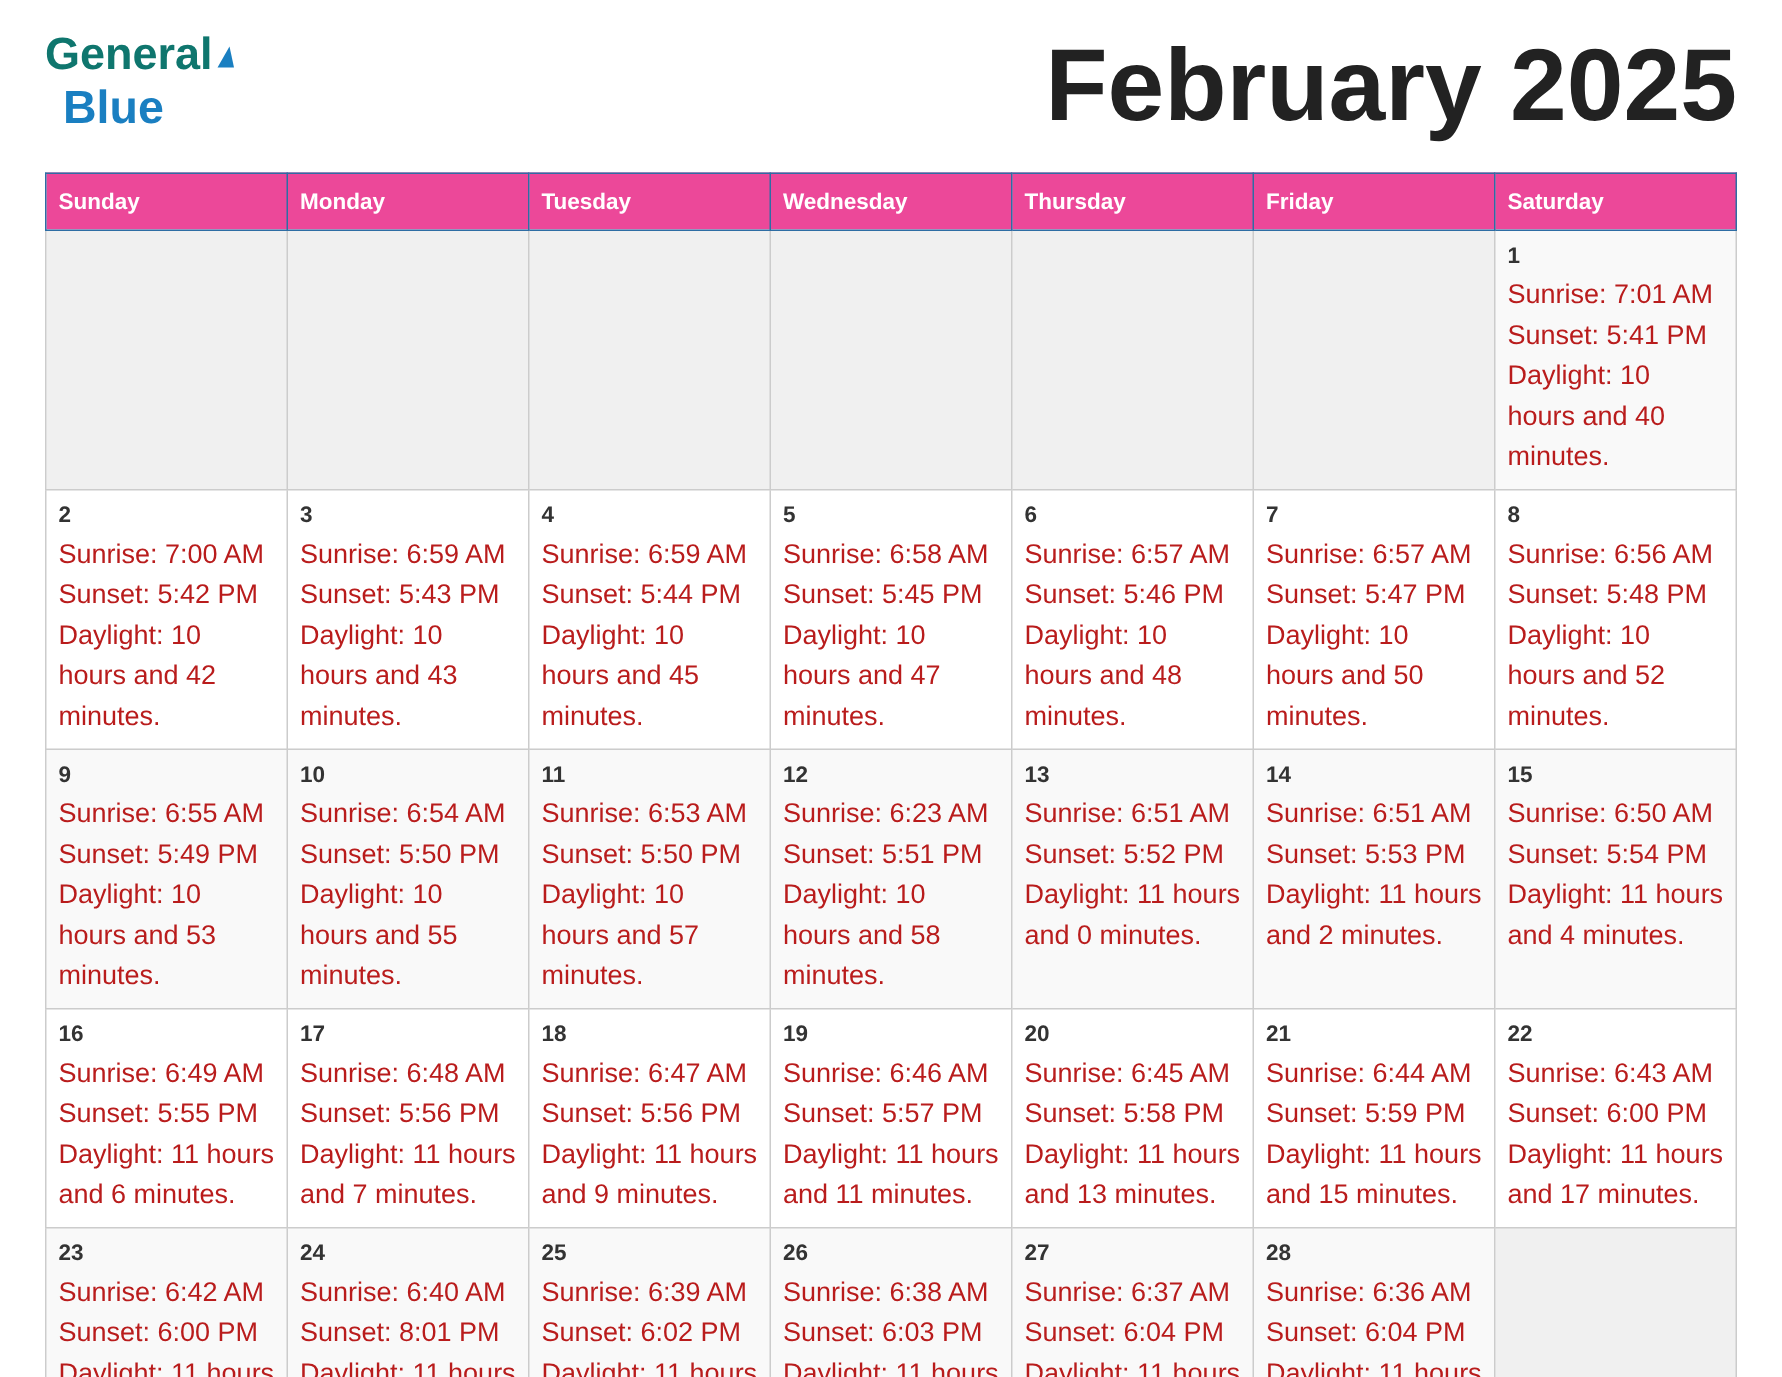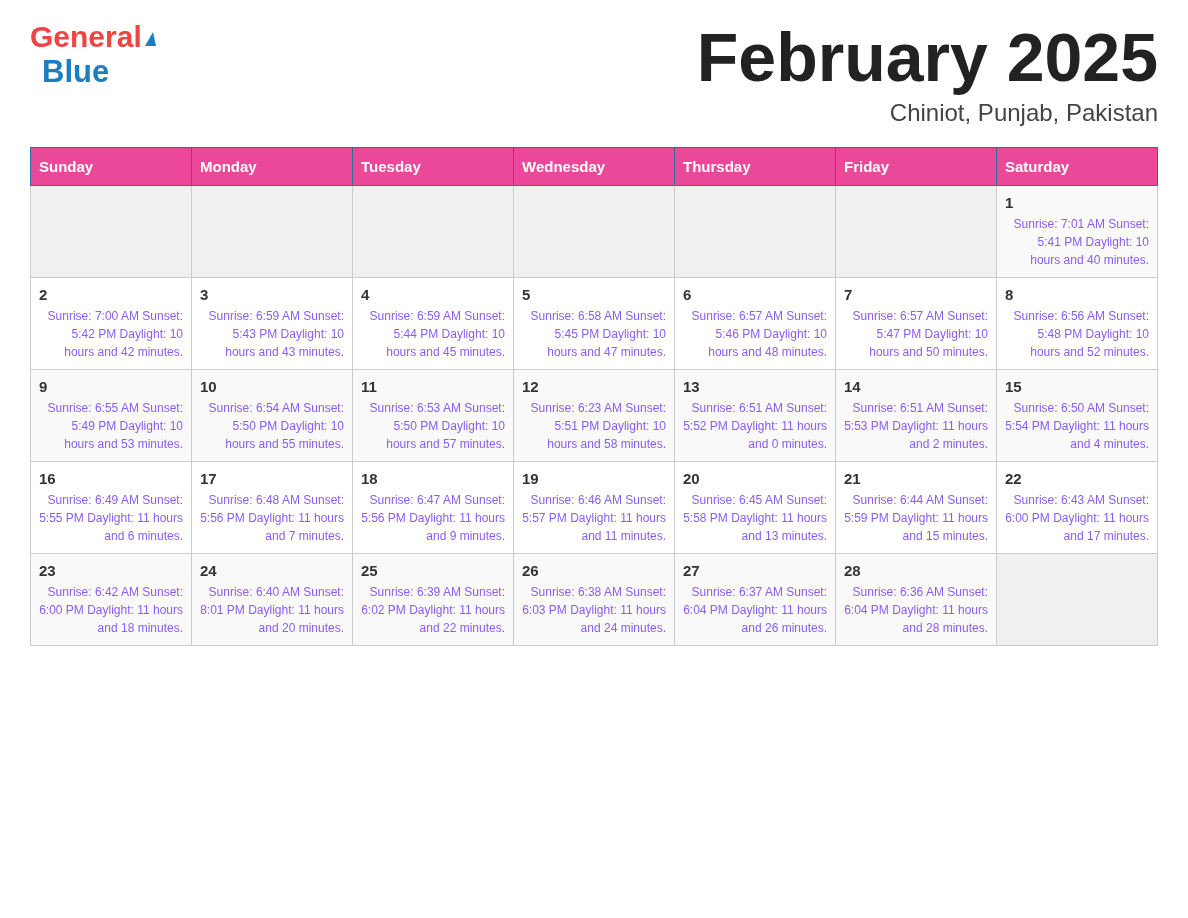--- a/index.html
+++ b/index.html
@@ -65,33 +65,32 @@
     .calendar tbody tr td.empty {
       background-color: #f0f0f0;
     }
     .day-number {
       font-size: 15px;
       font-weight: bold;
       display: block;
       margin-bottom: 4px;
     }
     .day-info {
-      font-size: 12px;
+      font-size: 18px;
       line-height: 1.5;
-      color: #8b5cf6;
-      text-align: right;
+      color: #b91c1c;
     }
     .logo-row {
       display: flex;
       align-items: center;
     }
     .logo-text-general {
       font-size: 30px;
       font-weight: bold;
-      color: #ef4444;
+      color: #0f766e;
     }
     .logo-second-row {
       margin-left: 12px;
       font-size: 31px;
       font-weight: bold;
       color: #1a7fc1;
     }
   </style>
 </head>
 <body>
@@ -100,21 +99,20 @@
   <div class="logo">
     <div class="logo-row">
       <span class="logo-text-general">
         General<span style="display:inline-block;width:0;height:0;border-left:8px solid transparent;border-right:3px solid transparent;border-bottom:14px solid #1a7fc1;margin-left:3px;vertical-align:middle;"></span>
       </span>
     </div>
     <div class="logo-second-row">Blue</div>
   </div>
   <div class="title-block">
     <h1>February 2025</h1>
-    <h2>Chiniot, Punjab, Pakistan</h2>
   </div>
 </div>
 
 <table class="calendar">
   <thead>
     <tr>
       <th>Sunday</th>
       <th>Monday</th>
       <th>Tuesday</th>
       <th>Wednesday</th>

